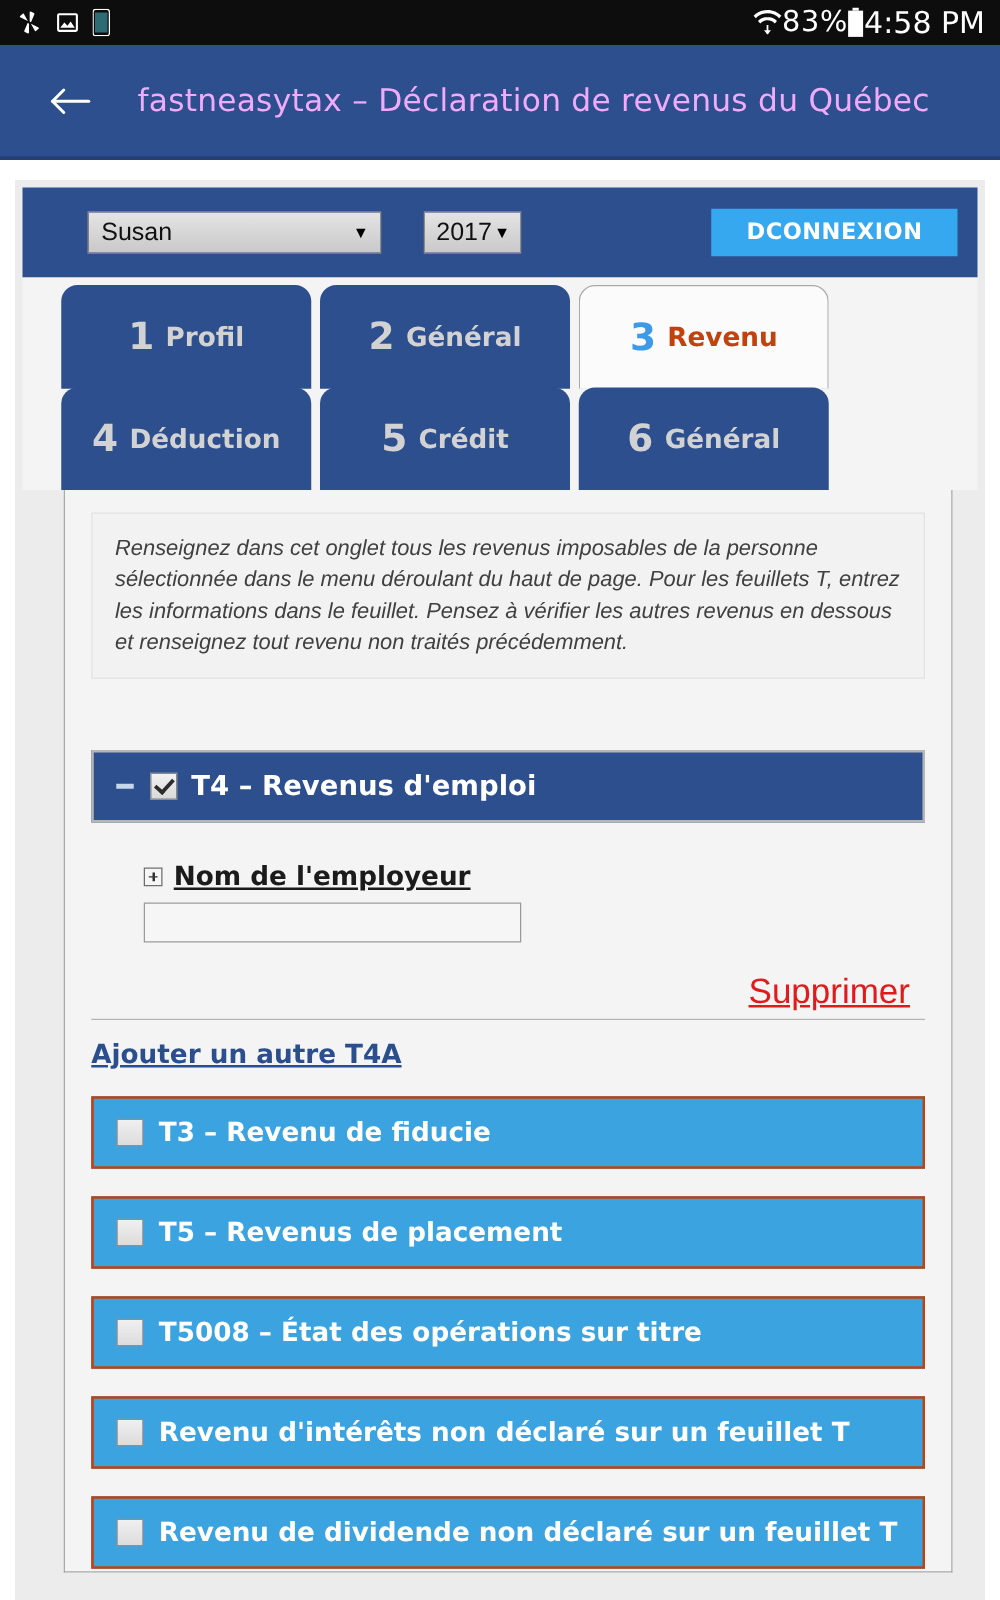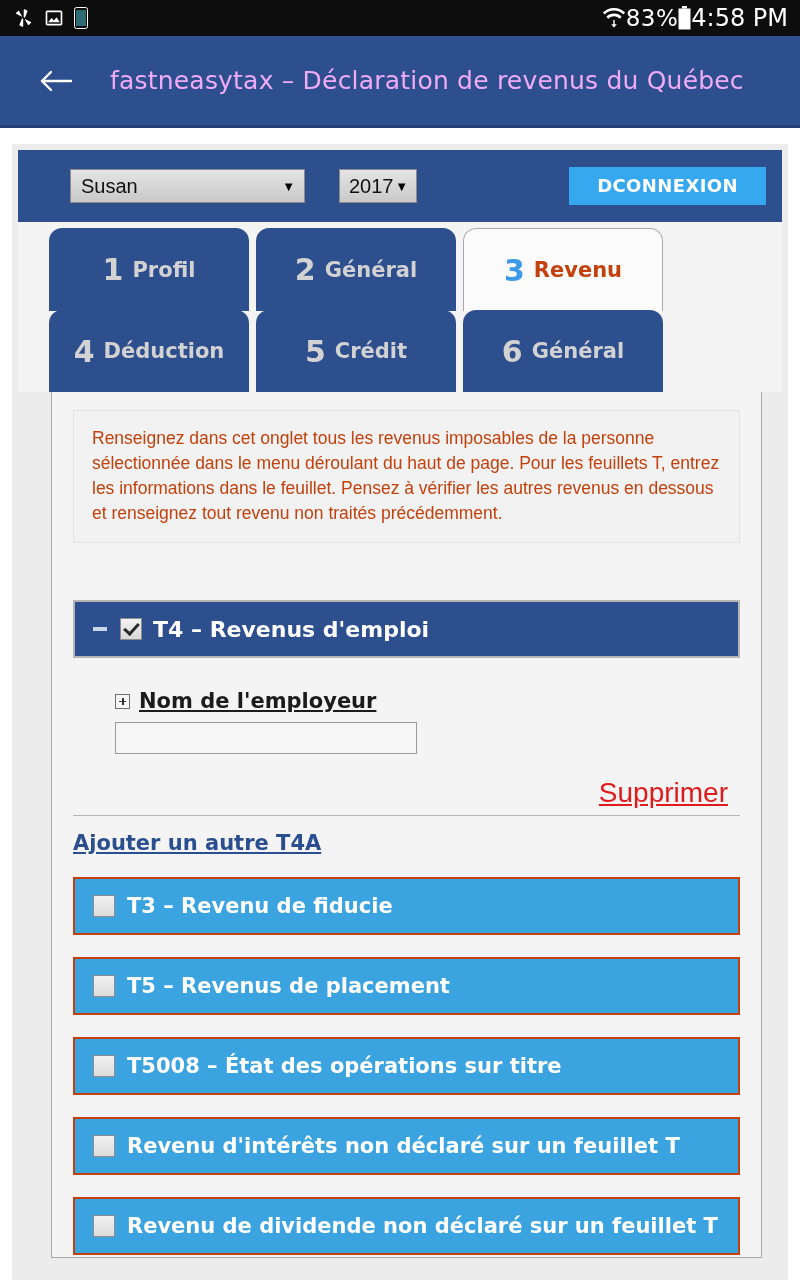--- a/index.html
+++ b/index.html
@@ -126,21 +126,22 @@
     overflow: hidden;
     position: relative;
   }
   .info-box {
     border: 1px solid #e2e2e2;
     background: #f2f2f2;
     padding: 15px 18px 17px 18px;
     margin: 0 0 0 0;
   }
   .info-box p {
-    color: #c2410c;
+    color: #404040;
+    font-style: italic;
     font-size: 17.5px;
     line-height: 1.42;
     font-family: "Liberation Sans", sans-serif;
   }
 
   
   .t4-header {
     margin-top: 57px;
     background: #2d4f8e;
     border: 2px solid #b6b6b6;

